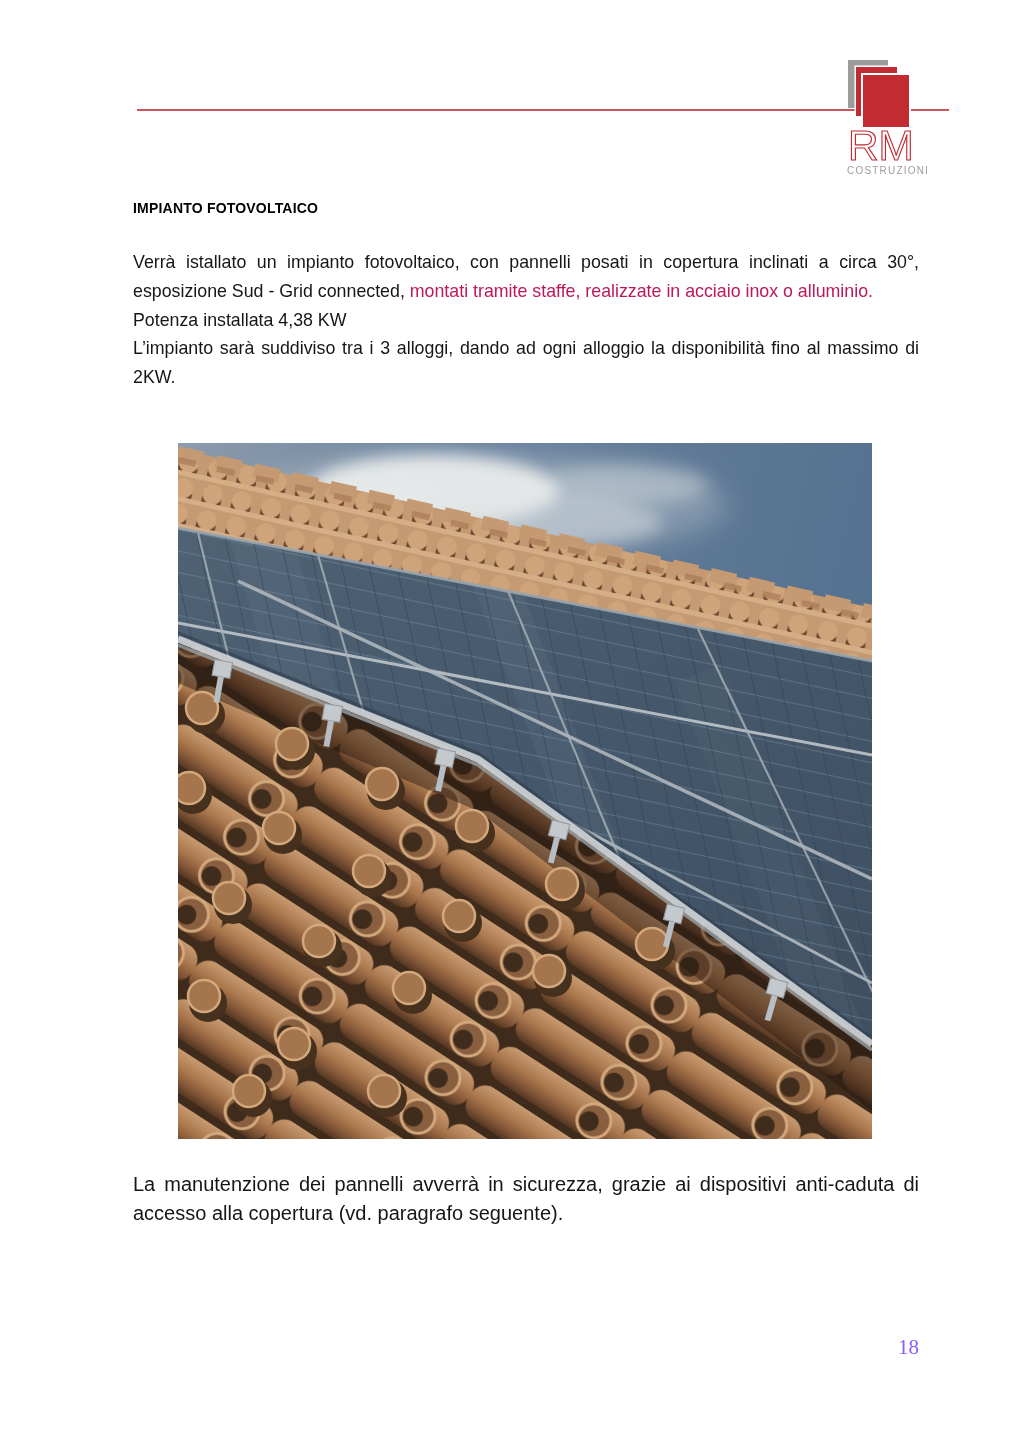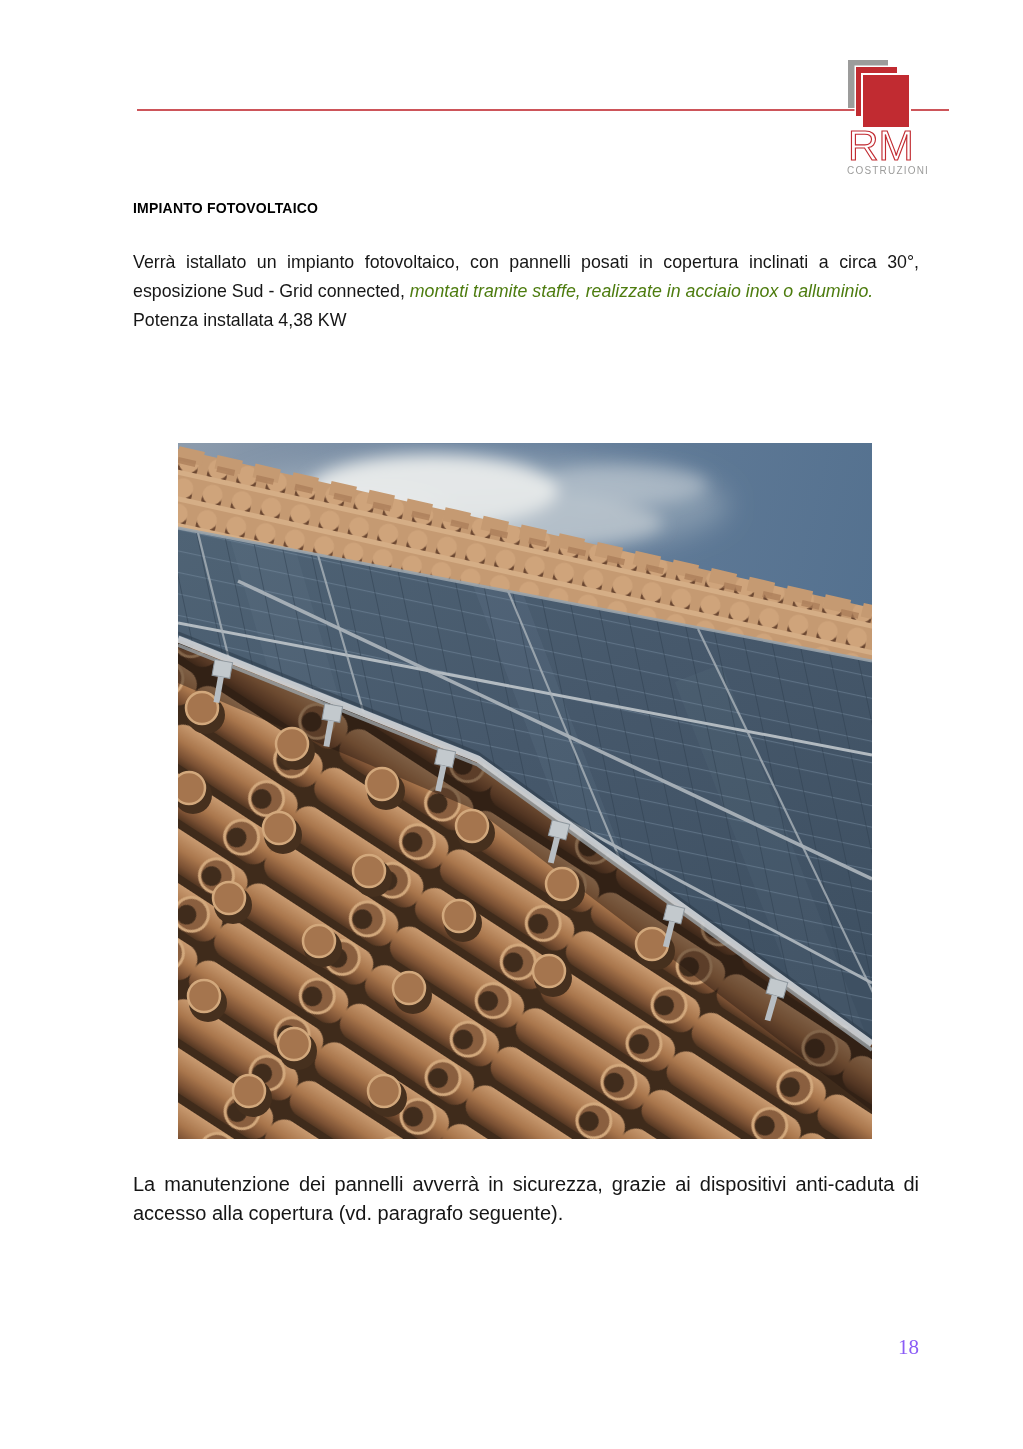--- a/index.html
+++ b/index.html
@@ -20,21 +20,21 @@
   .logo-rm{position:absolute;left:4px;top:72px;width:62px;height:34px;}
   .logo-sub{position:absolute;left:2px;top:108px;width:76px;
     font-size:10px;letter-spacing:1.2px;color:#9c9c9b;white-space:nowrap;}
   
   .doc-heading{position:absolute;left:133px;top:194px;margin:0;
     font-size:14px;font-weight:bold;color:#000;line-height:28.8px;letter-spacing:.2px;}
   .body-block{position:absolute;left:133px;top:248px;width:786px;
     font-size:17.8px;line-height:28.8px;}
   .body-block p{margin:0;text-align:justify;}
   .body-block p.no-just{text-align:left;}
-  .gray-text{color:#4d7c0f;font-style:italic;}
+  .gray-text{color:#be185d;}
   .para-bottom{position:absolute;left:133px;top:1170px;width:786px;margin:0;
     font-size:20px;line-height:28.8px;text-align:justify;}
   .page-number{position:absolute;left:133px;top:1335px;width:786px;margin:0;
     text-align:right;font-family:"Liberation Serif","DejaVu Serif",serif;
     font-size:21px;color:#8b5cf6;}
   
   .photo{position:absolute;left:178px;top:443px;width:694px;height:696px;overflow:hidden;}
   .photo svg{display:block;width:100%;height:100%;}
 </style>
 </head>
@@ -52,20 +52,21 @@
       <text x="-1" y="30" font-size="41" font-family="Liberation Sans, sans-serif" fill="none" stroke="#c12b31" stroke-width="1.1">RM</text>
     </svg>
     <div class="logo-sub">COSTRUZIONI</div>
   </div>
 
   <h1 class="doc-heading">IMPIANTO FOTOVOLTAICO</h1>
 
   <div class="body-block">
     <p><span>Verrà istallato un impianto fotovoltaico, con pannelli posati in copertura inclinati a circa 30°, esposizione Sud - Grid connected, </span><span class="gray-text">montati tramite staffe, realizzate in acciaio inox o alluminio.</span></p>
     <p class="no-just">Potenza installata 4,38 KW</p>
+    <p>L’impianto sarà suddiviso tra i 3 alloggi, dando ad ogni alloggio la disponibilità fino al massimo di 2KW.</p>
   </div>
 
   <div class="photo">
     <svg viewBox="0 0 694 696" preserveAspectRatio="none">
       <defs>
         <linearGradient id="skyG" x1="0" y1="0" x2="1" y2="0.25">
           <stop offset="0" stop-color="#8d9cad"></stop>
           <stop offset="0.4" stop-color="#68809c"></stop>
           <stop offset="1" stop-color="#54718f"></stop>
         </linearGradient>

